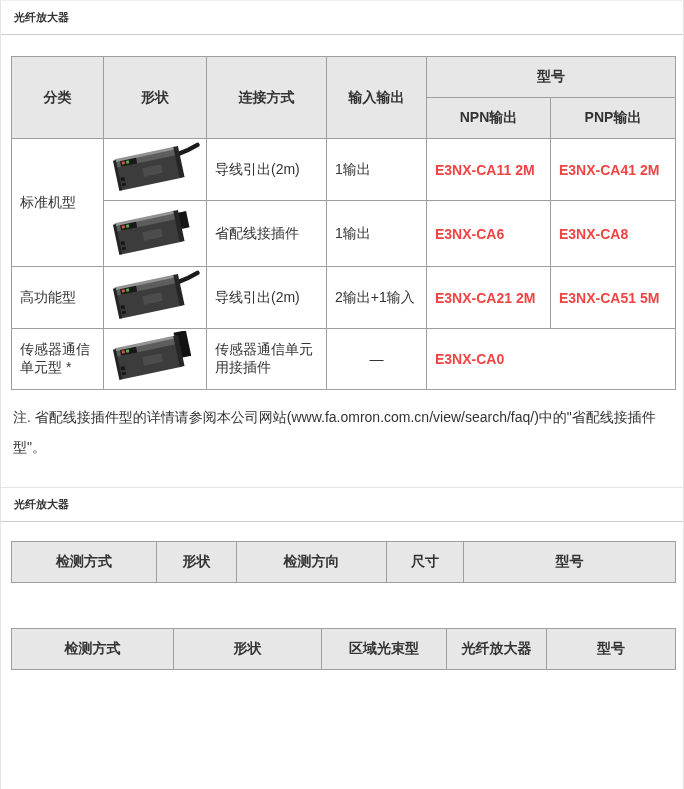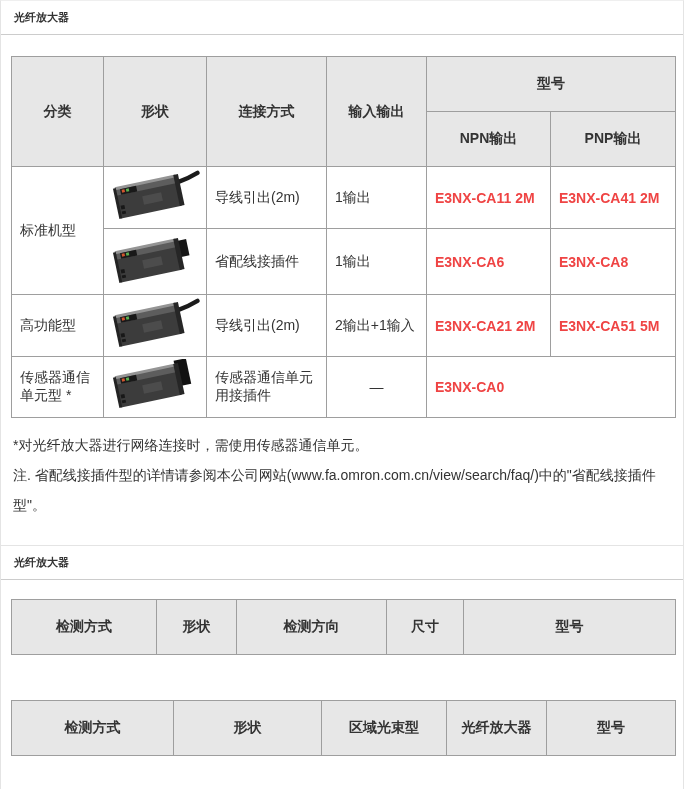--- a/index.html
+++ b/index.html
@@ -17,21 +17,21 @@
     padding:9px 13px 9px 13px;
     border-bottom:1px solid #ccc;
     font-size:11px; font-weight:bold; color:#333;
   }
   .content { padding:0 10px; }
   table {
     border-collapse:collapse; table-layout:fixed; width:664px;
     font-size:14px; color:#333;
   }
   th, td { border:1px solid #9e9e9e; padding:0 8px; vertical-align:middle; text-align:left; overflow:hidden; }
-  th { background:#e7e7e7; font-weight:bold; text-align:center; padding:18px 4px;margin-top:40px; }
+  th { background:#e7e7e7; font-weight:bold; text-align:center; padding:11px 4px;margin-top:40px; }
   .t1 { margin-top:21px; }
   .t1 .hdr-row th { height:30px; }
   .model { font-weight:bold; color:#ef4444; }
   .center { text-align:center; }
   .img-cell { text-align:center; padding:2px; }
   .img-cell svg { display:block; margin:0 auto; }
   .notes { padding:12px 12px 0 12px; line-height:30px; font-size:14px; color:#333; }
   .notes p { margin:0; }
   .section2 { border-top:1px solid #e4e4e4; margin-top:25px; }
   .t2 { margin-top:19px; }
@@ -177,21 +177,20 @@
           </td>
           <td>传感器通信单元用接插件</td>
           <td class="center">—</td>
           <td class="model" colspan="2">E3NX-CA0</td>
         </tr>
       </tbody>
         </table>
     </div>
 
     <div class="notes">
-      <p>*对光纤放大器进行网络连接时，需使用传感器通信单元。</p>
       <p>注. 省配线接插件型的详情请参阅本公司网站(www.fa.omron.com.cn/view/search/faq/)中的"省配线接插件型"。</p>
     </div>
   </div>
 
   <div class="section2">
     <div class="title-block">光纤放大器</div>
 
     <div class="content">
       <table class="t2">
         <colgroup>

